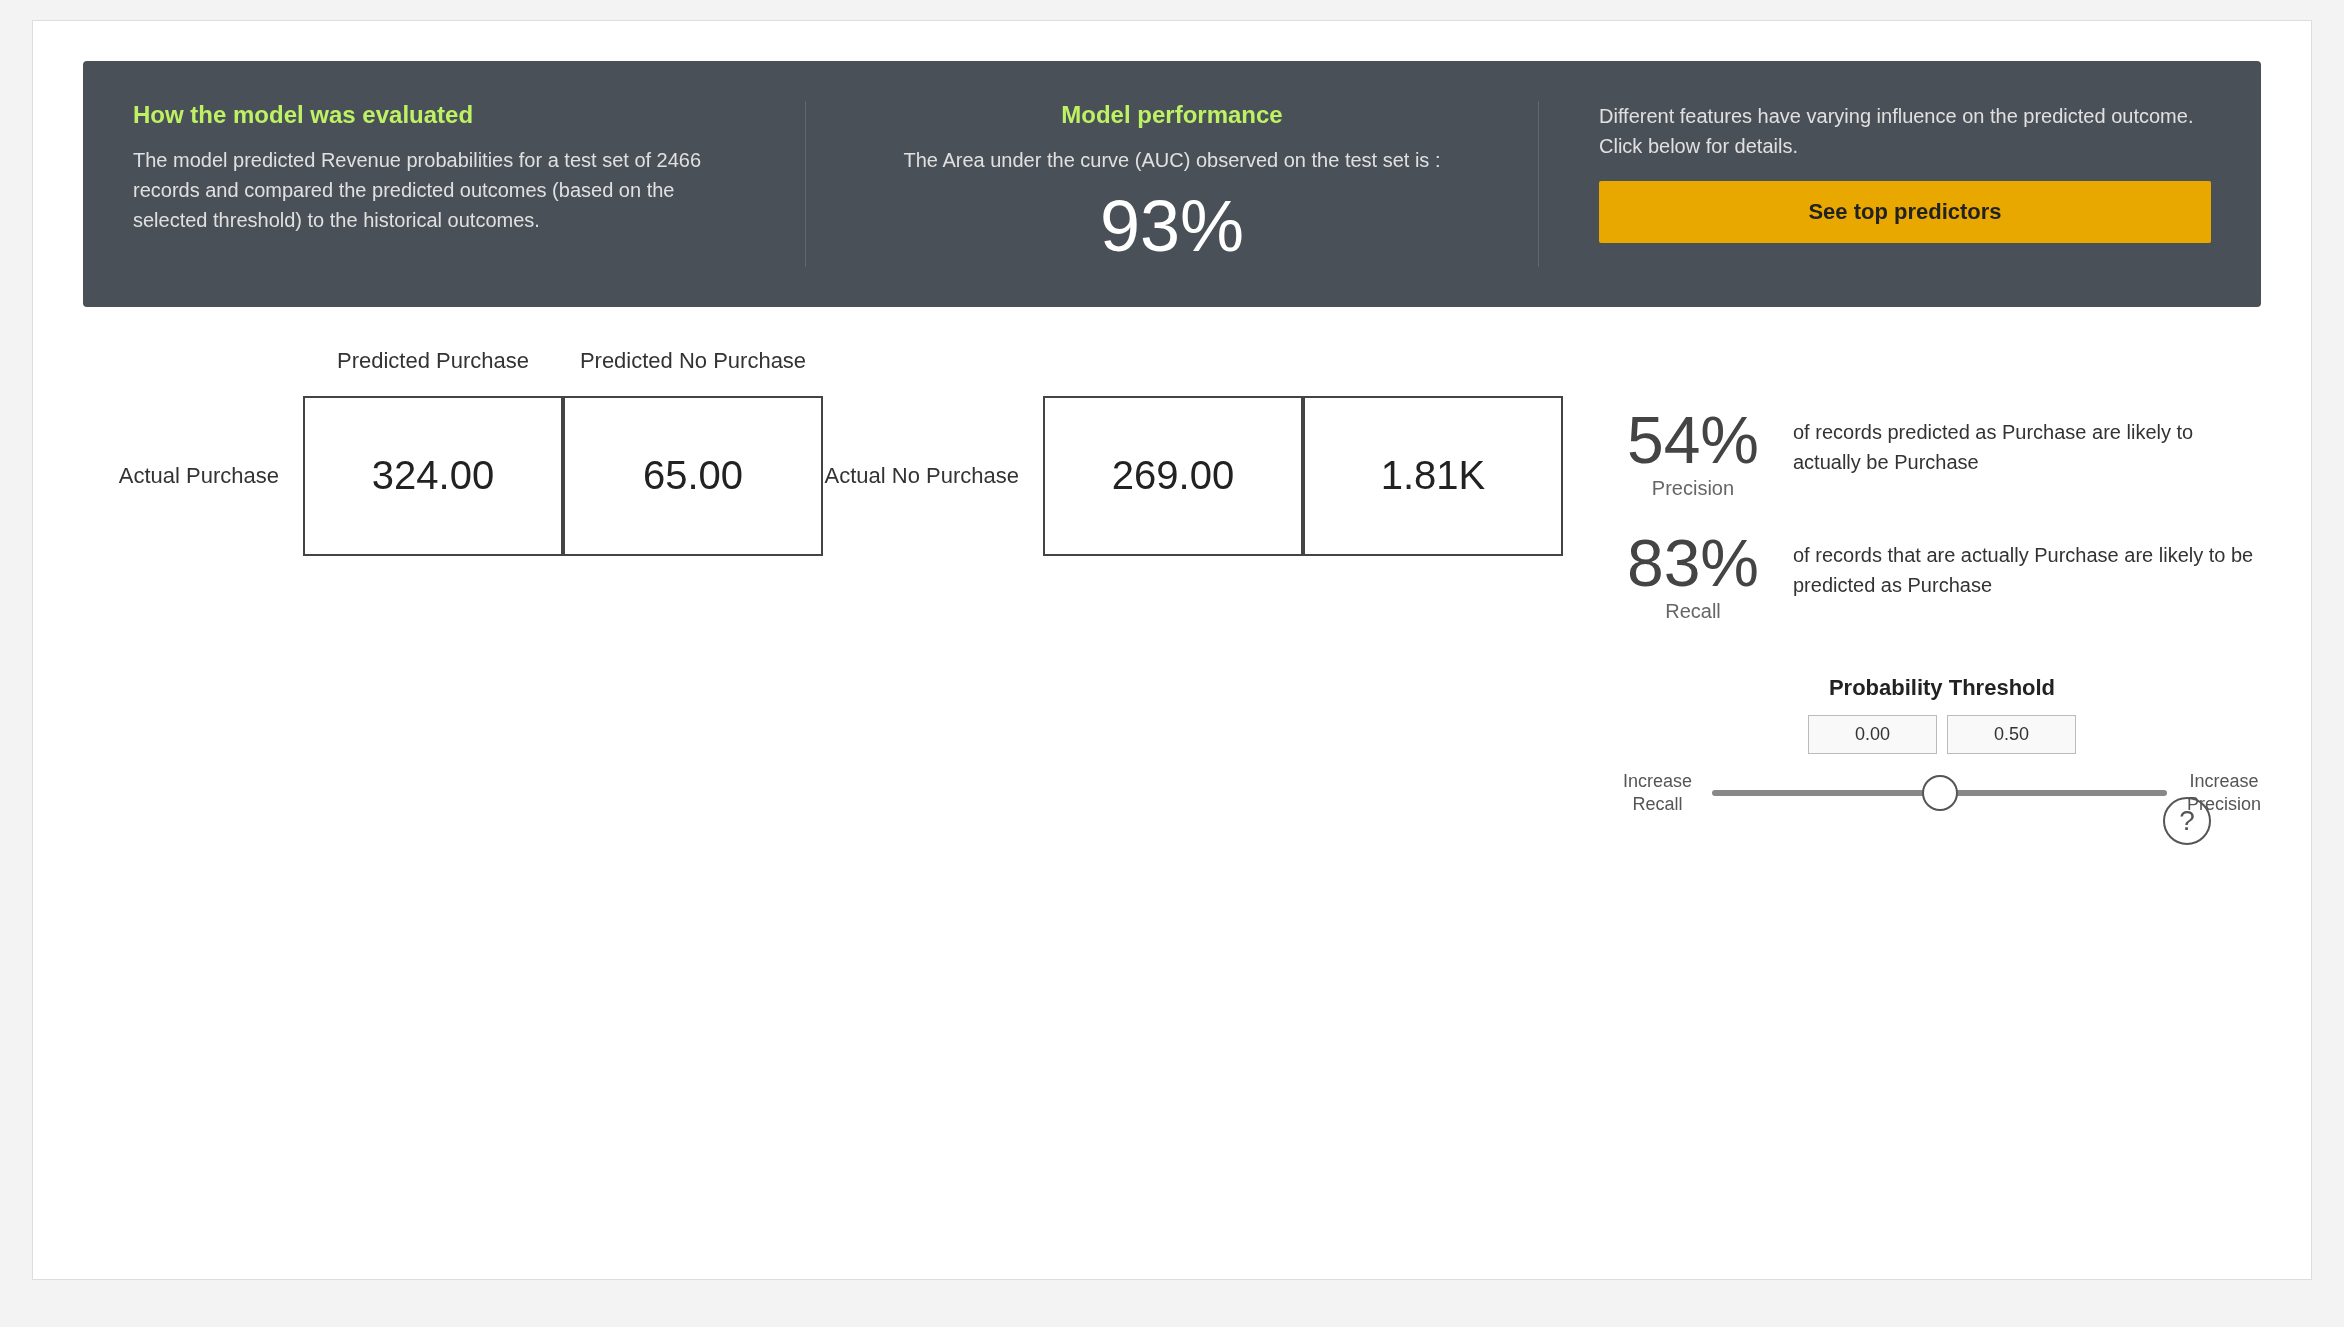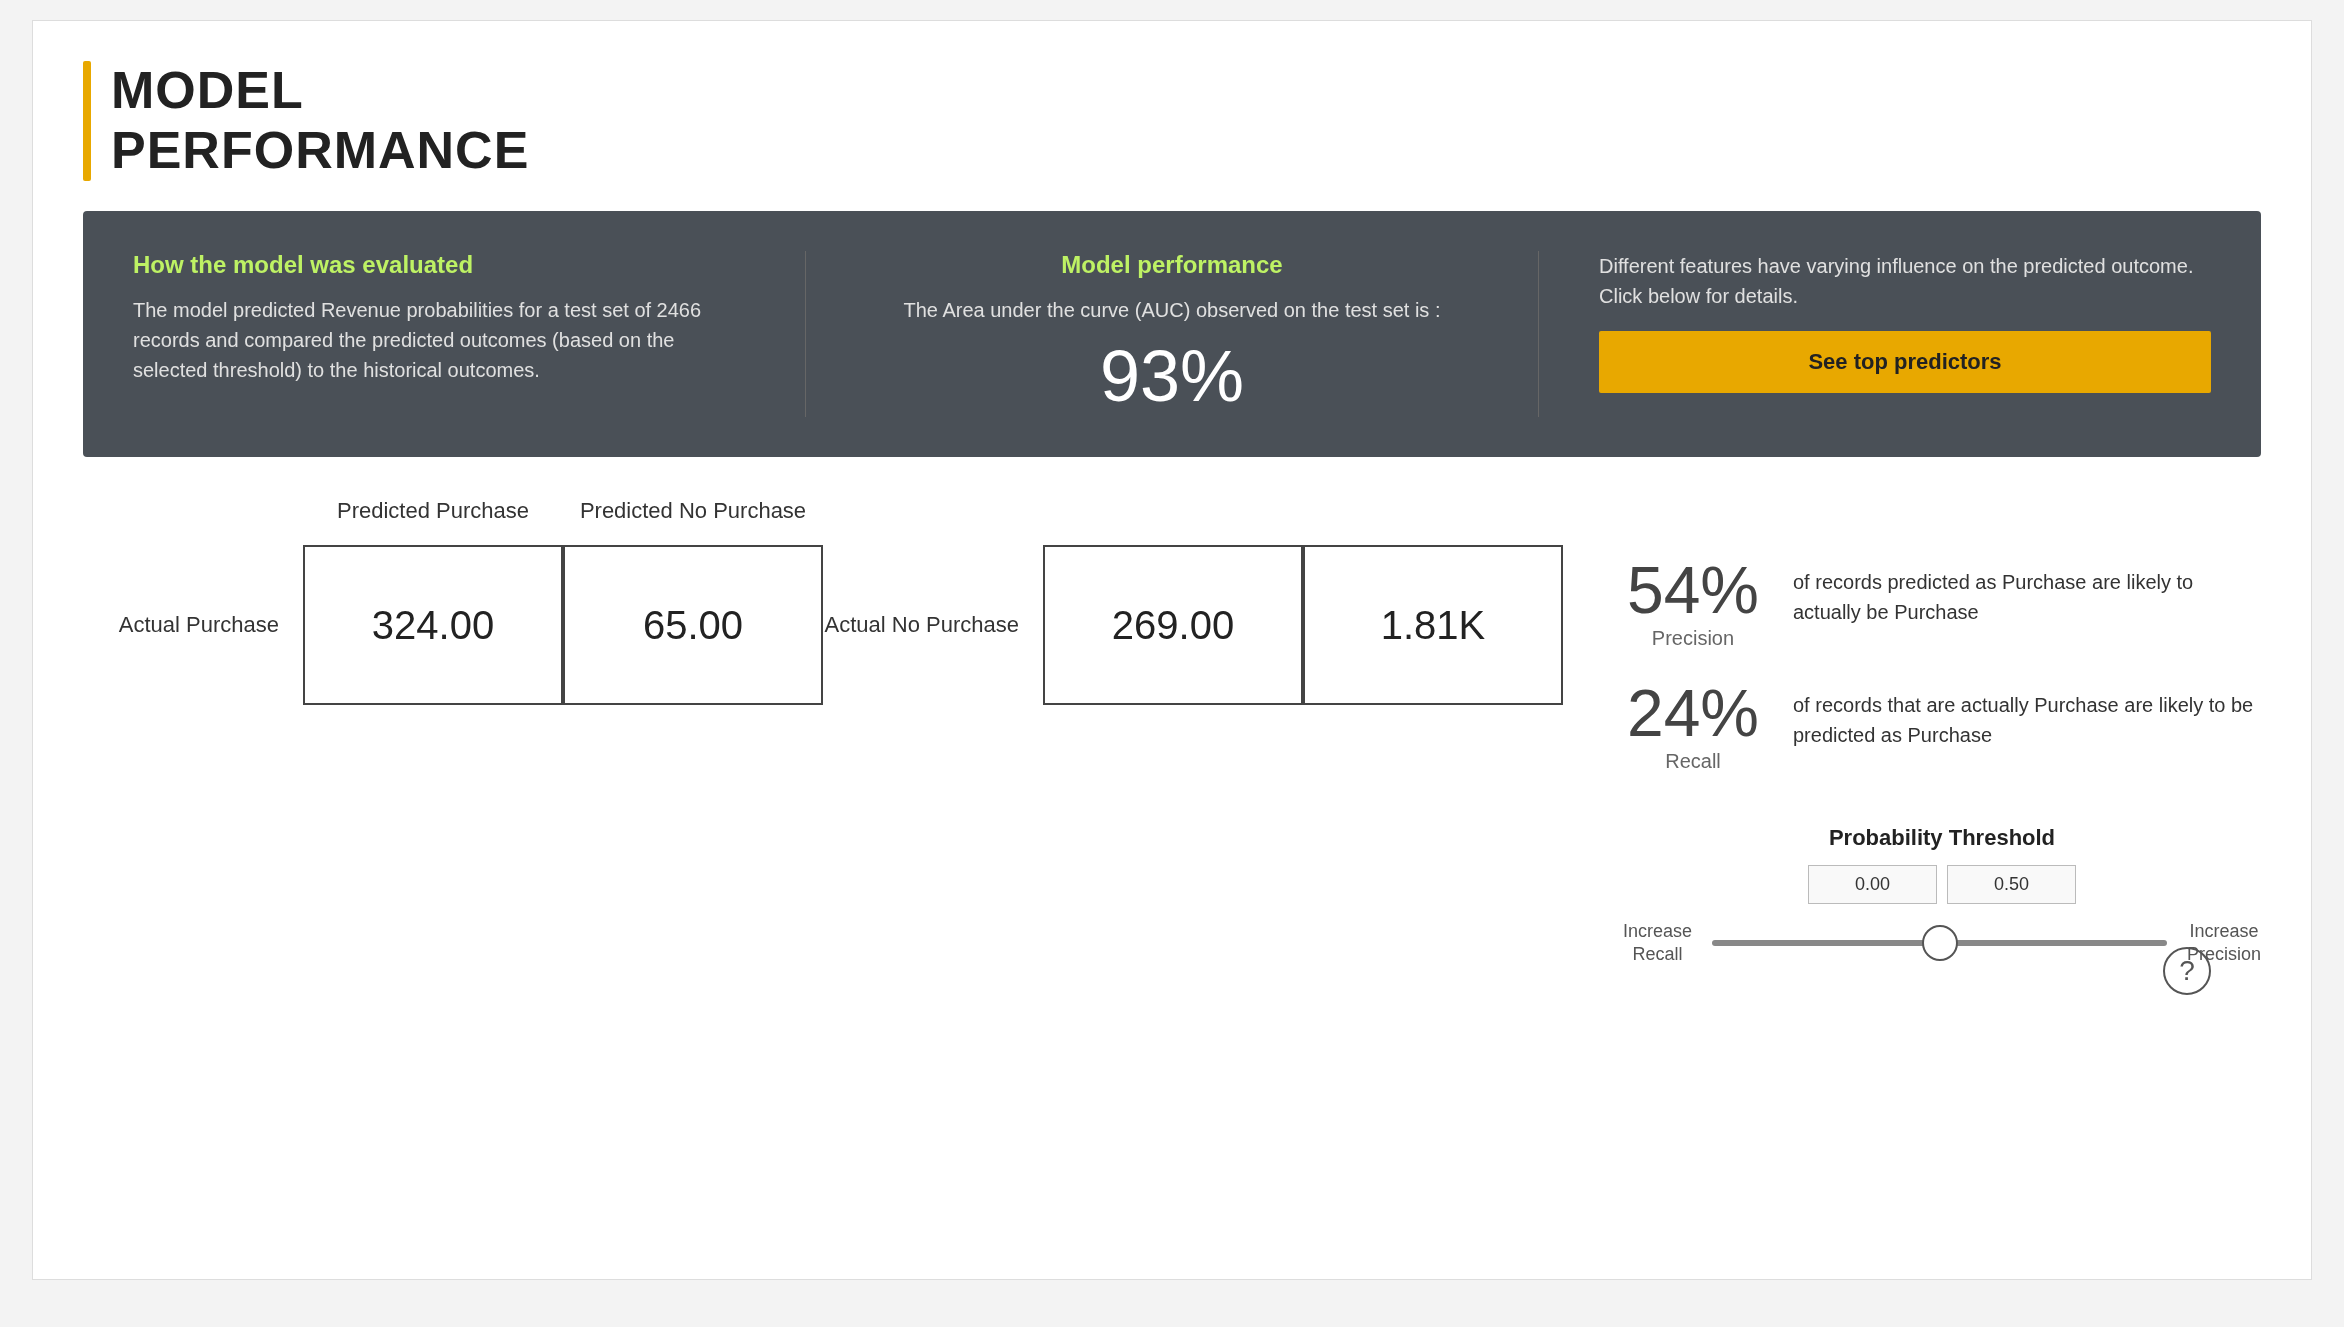--- a/index.html
+++ b/index.html
@@ -288,27 +288,20 @@
     }
     .relative-wrapper {
       position: relative;
     }
   </style>
 </head>
 <body>
 
 <div class="card">
 
-  <div class="header">
-    <div class="header-accent-bar"></div>
-    <div class="header-title">
-      <span>MODEL</span><br>
-      <span>PERFORMANCE</span>
-    </div>
-  </div>
 
   <div class="info-banner">
 
     <div class="info-section">
       <div class="info-section-title">How the model was evaluated</div>
       <div class="info-section-text">The model predicted Revenue probabilities for a test set of 2466 records and compared the predicted outcomes (based on the selected threshold) to the historical outcomes.</div>
     </div>
     <div class="info-divider"></div>
 
     <div class="info-section info-section-center">
@@ -357,21 +350,21 @@
         <div class="metric-row">
           <div class="metric-value-block">
             <div class="metric-value">54%</div>
             <div class="metric-label">Precision</div>
           </div>
           <div class="metric-desc">of records predicted as Purchase are likely to actually be Purchase</div>
         </div>
 
         <div class="metric-row">
           <div class="metric-value-block">
-            <div class="metric-value">24%</div>
+            <div class="metric-value">83%</div>
             <div class="metric-label">Recall</div>
           </div>
           <div class="metric-desc">of records that are actually Purchase are likely to be predicted as Purchase</div>
         </div>
 
         <div class="threshold-section">
           <div class="threshold-title">Probability Threshold</div>
           <div class="threshold-inputs">
             <input class="threshold-input" type="text" value="0.00" style="">
             <input class="threshold-input" type="text" value="0.50" style="">

